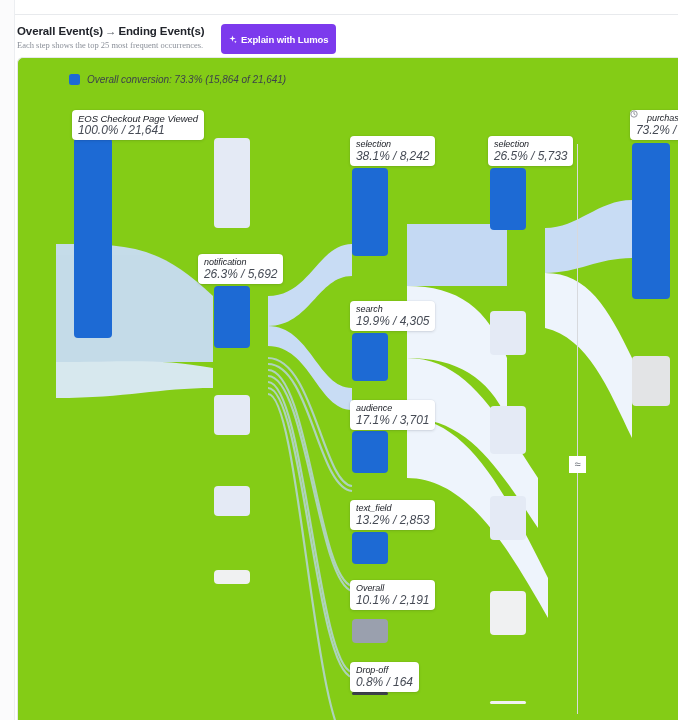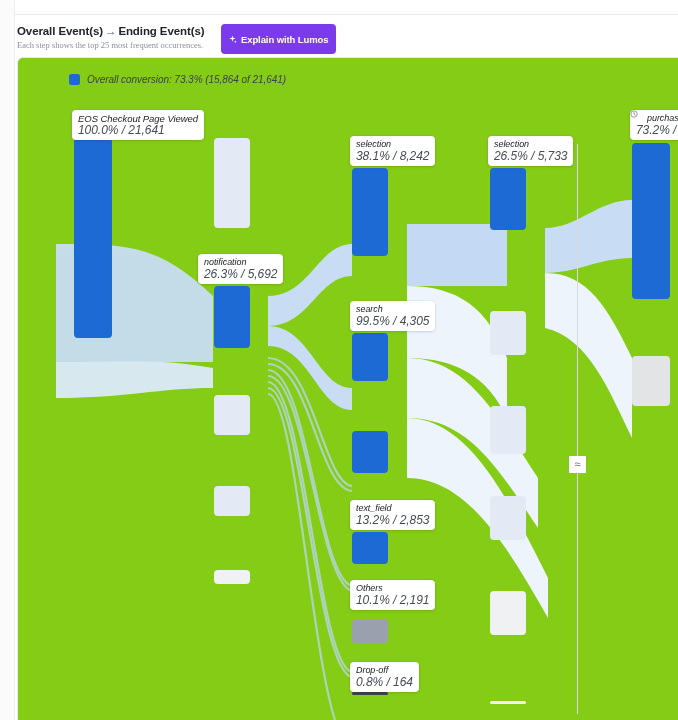--- a/index.html
+++ b/index.html
@@ -293,37 +293,43 @@
             <span>selection</span>
           </div>
         <div class="nstat">38.1% / 8,242</div>
       </div>
 
       <div class="node active" style="left:334px; top:275px; width:36px; height:48px;"></div>
       <div class="nlabel" style="left:332px; top:243px;">
         <div class="ntitle">
             <span>search</span>
           </div>
-        <div class="nstat">99.5% / 4,305</div>
+        <div class="nstat">19.9% / 4,305</div>
       </div>
 
       <div class="node active" style="left:334px; top:373px; width:36px; height:42px;"></div>
+      <div class="nlabel" style="left:332px; top:342px;">
+        <div class="ntitle">
+            <span>audience</span>
+          </div>
+        <div class="nstat">17.1% / 3,701</div>
+      </div>
 
       <div class="node active" style="left:334px; top:474px; width:36px; height:32px;"></div>
       <div class="nlabel" style="left:332px; top:442px;">
         <div class="ntitle">
             <span>text_field</span>
           </div>
         <div class="nstat">13.2% / 2,853</div>
       </div>
 
       <div class="node others" style="left:334px; top:561px; width:36px; height:24px;"></div>
       <div class="nlabel" style="left:332px; top:522px;">
         <div class="ntitle">
-            <span>Others</span>
+            <span>Overall</span>
           </div>
         <div class="nstat">10.1% / 2,191</div>
       </div>
 
       <div class="node dropoff" style="left:334px; top:634px; width:36px; height:3px;"></div>
       <div class="nlabel" style="left:332px; top:604px;">
         <div class="ntitle">
             <span>Drop-off</span>
           </div>
         <div class="nstat">0.8% / 164</div>

